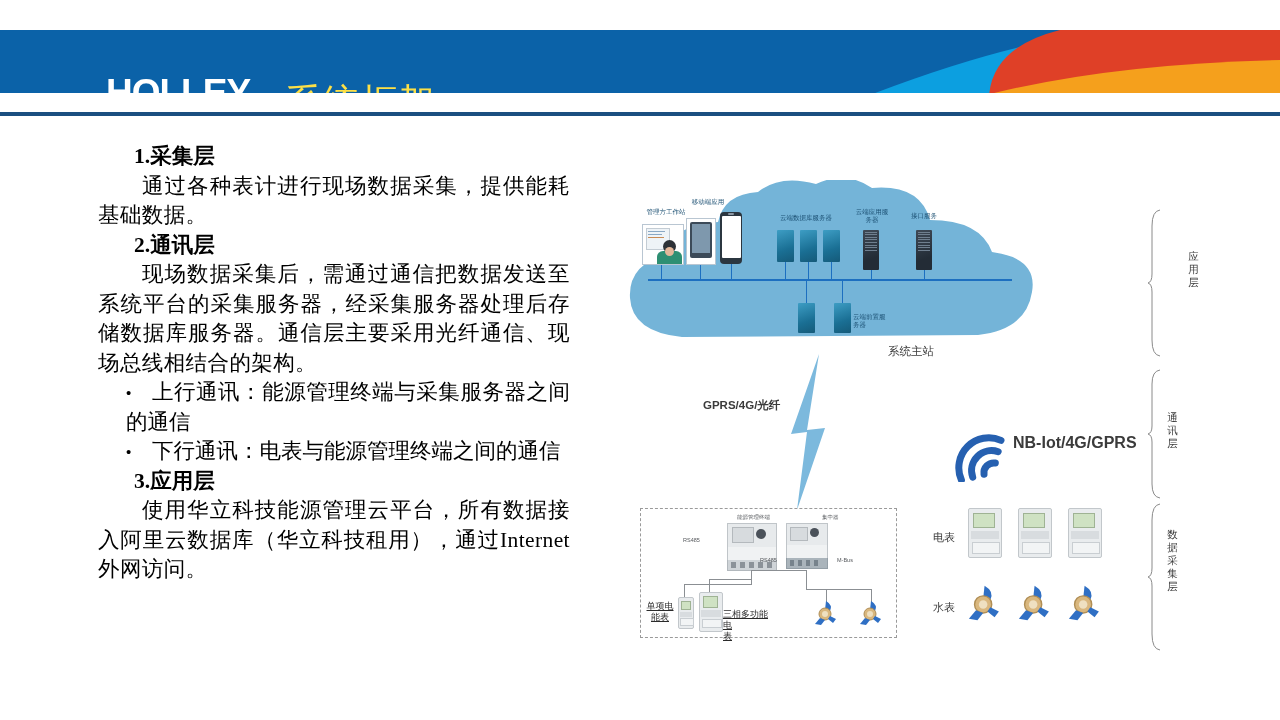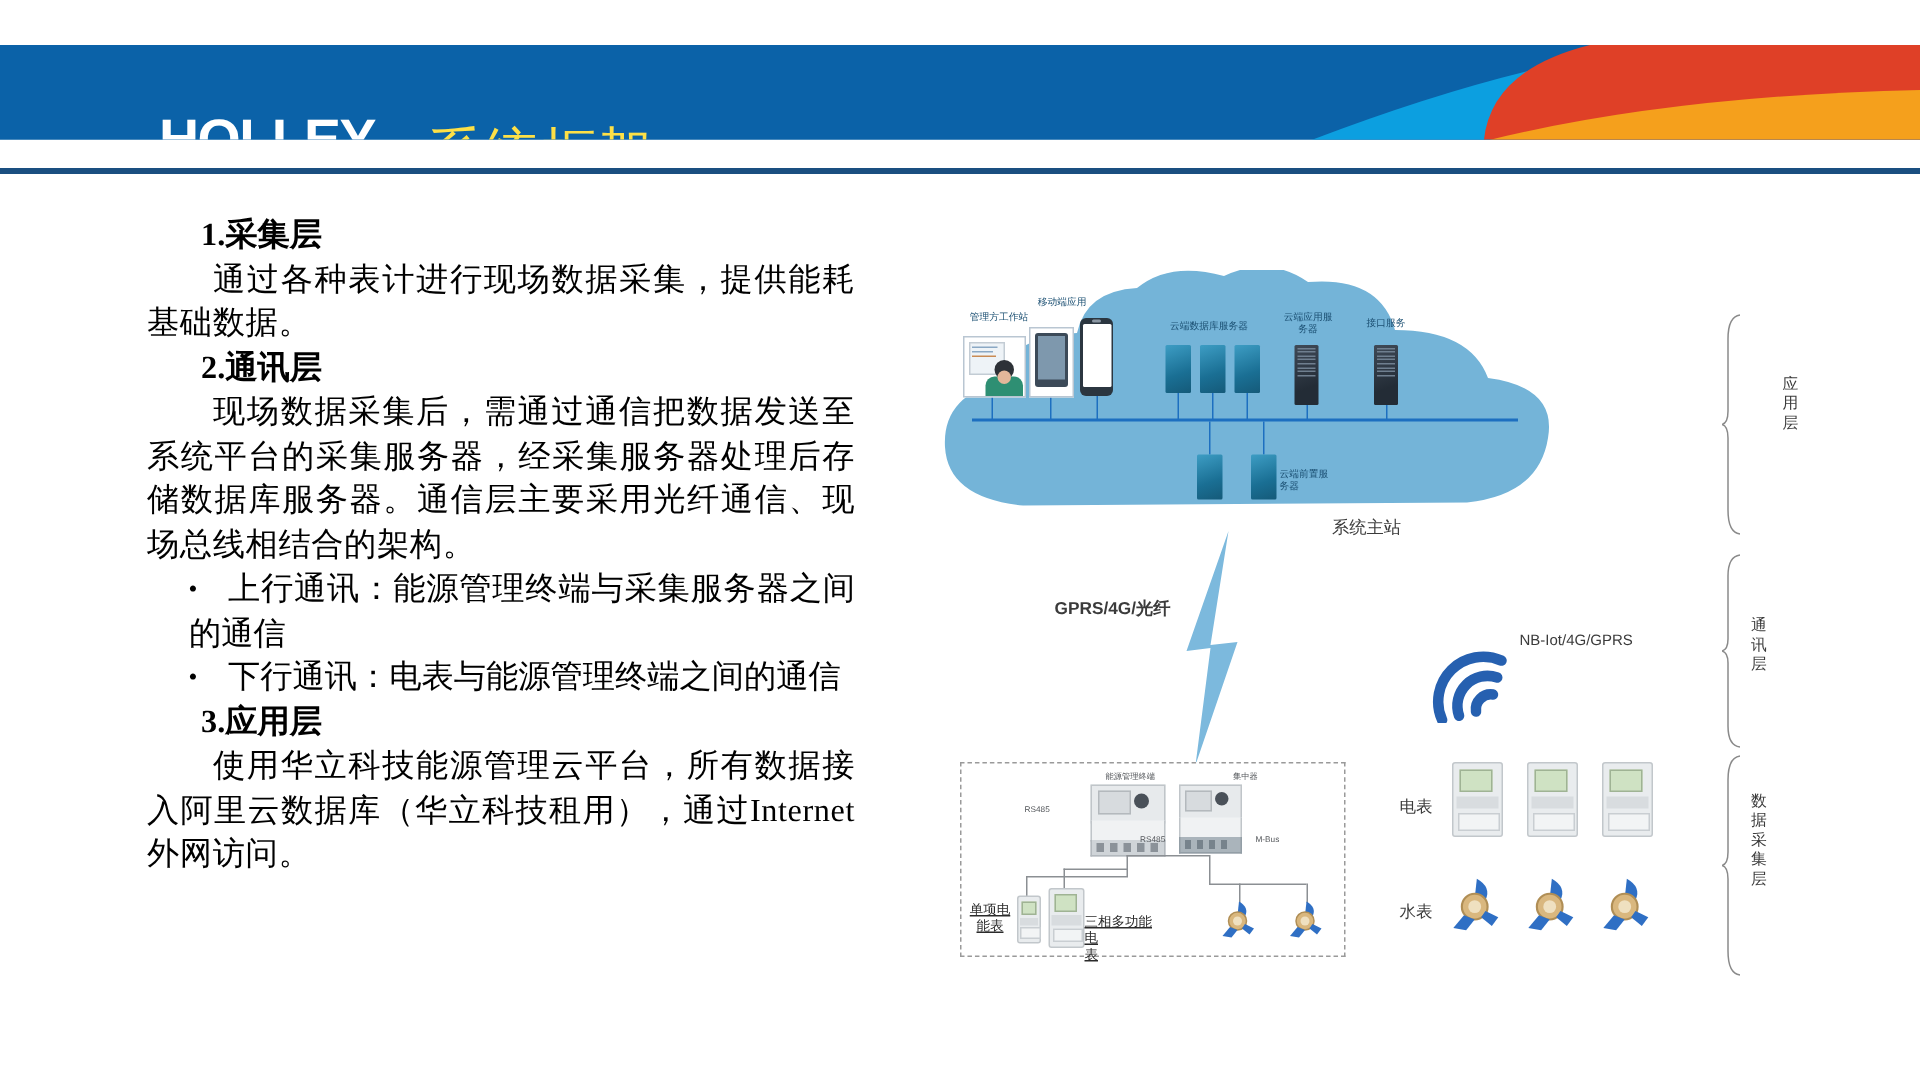--- a/index.html
+++ b/index.html
@@ -380,21 +380,21 @@
 
   <div class="diag-text" style="left:103px;top:268px;font-size:11.5px;font-weight:bold;">GPRS/4G/光纤</div>
 
   <svg style="position:absolute;left:338px;top:290px;" width="68" height="62" viewBox="0 0 68 62">
     <g transform="rotate(-45 34 31)">
       <path d="M 6 44 A 30 30 0 0 1 62 44" stroke="#2660b0" stroke-width="7" fill="none" stroke-linecap="round"></path>
       <path d="M 16 50 A 20 20 0 0 1 52 50" stroke="#2660b0" stroke-width="7" fill="none" stroke-linecap="round"></path>
       <path d="M 26 56 A 10 10 0 0 1 42 56" stroke="#2660b0" stroke-width="7" fill="none" stroke-linecap="round"></path>
     </g>
   </svg>
-  <div class="diag-text" style="left:413px;top:292px;font-size:10px;">NB-Iot/4G/GPRS</div>
+  <div class="diag-text" style="left:413px;top:304px;font-size:16px;font-weight:bold;">NB-Iot/4G/GPRS</div>
 
   <div id="field-box">
 
     <div class="small-lbl" style="left:96px;top:5px;">能源管理终端</div>
     <div style="position:absolute;left:86px;top:14px;width:48px;height:47px;">
       <div style="position:absolute;left:0;top:0;width:48px;height:24px;background:#e7eaec;border:1px solid #c0c5c9;"></div>
       <div style="position:absolute;left:5px;top:4px;width:20px;height:14px;background:#d7dbde;border:1px solid #b4b9bd;"></div>
       <div style="position:absolute;left:29px;top:6px;width:10px;height:10px;border-radius:50%;background:#4a5159;"></div>
       <div style="position:absolute;left:0;top:24px;width:48px;height:13px;background:#f0f2f3;border:1px solid #c0c5c9;border-top:0;"></div>
       <div style="position:absolute;left:0;top:37px;width:48px;height:10px;background:#cfd4d8;border:1px solid #b2b8bd;border-top:0;"></div>

